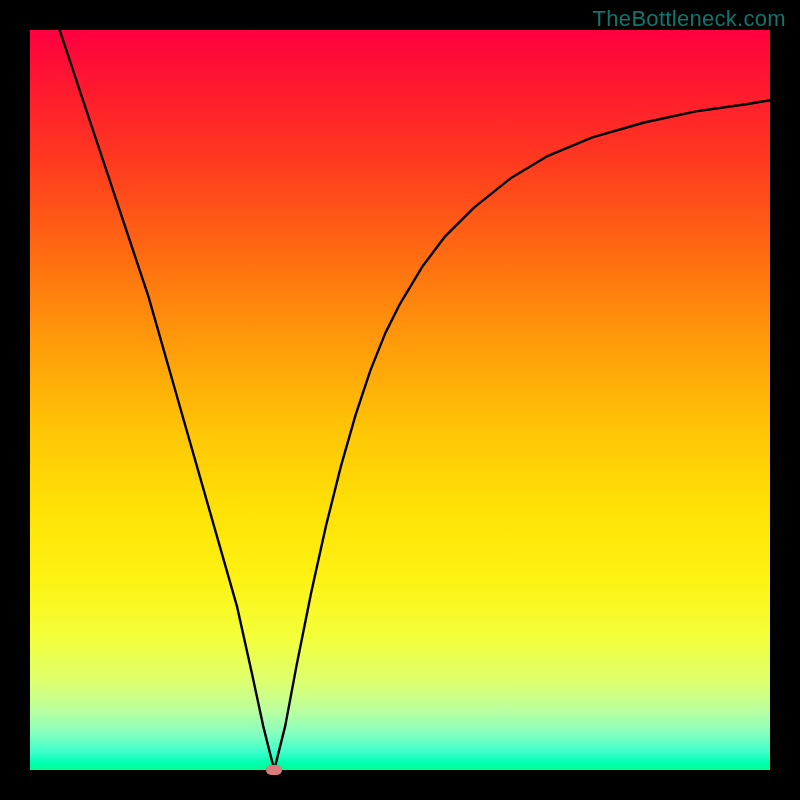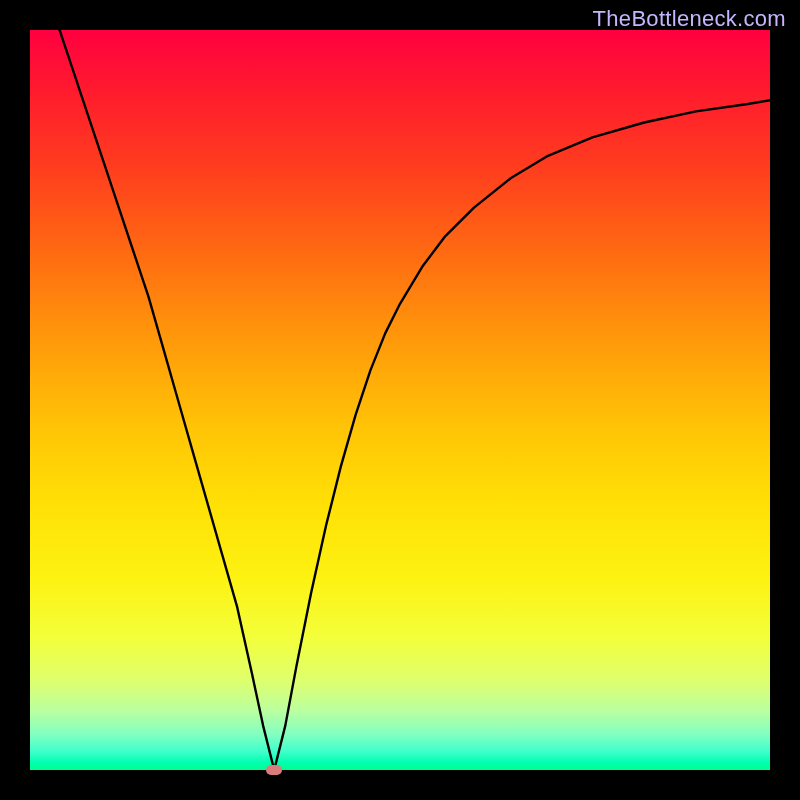--- a/index.html
+++ b/index.html
@@ -54,21 +54,21 @@
     width: 16px;
     height: 10px;
     background: #d97c7c;
     border-radius: 6px;
     transform: translate(-50%, -50%);
   }
   .watermark {
     position: absolute;
     top: 6px;
     right: 14px;
-    color: #c4b5fd;
+    color: #0f766e;
     font-size: 22px;
     font-weight: 500;
     letter-spacing: 0.3px;
     user-select: none;
   }
 </style>
 </head>
 <body>
 
 <div class="watermark">TheBottleneck.com</div>

